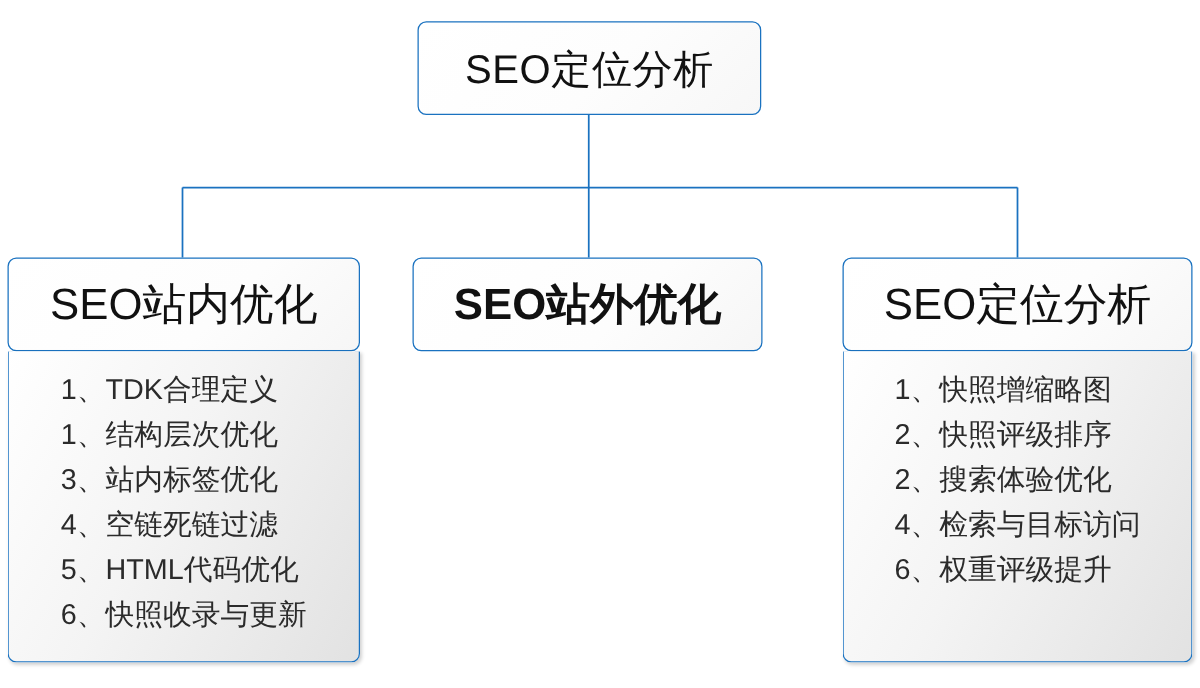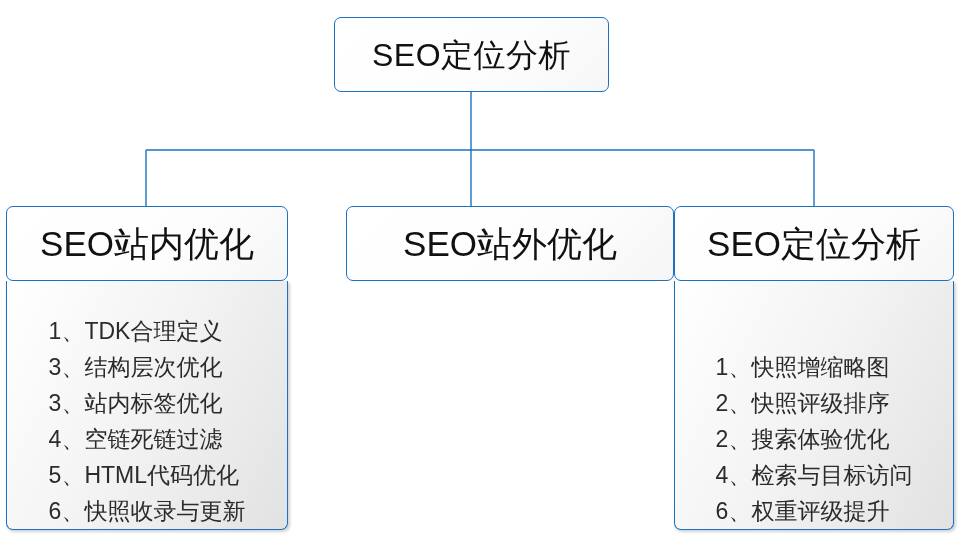--- a/index.html
+++ b/index.html
@@ -51,21 +51,21 @@
     line-height: 1;
     white-space: nowrap;
   }
 
   
   .branch {
     position: absolute;
     top: 206px;
   }
   .branch-1 { left: 6px;   width: 282px; }
-  .branch-2 { left: 346px; width: 328px; }
+  .branch-2 { left: 330px; width: 280px; font-weight: bold; }
   .branch-3 { left: 674px; width: 280px; }
 
   .branch-header {
     box-sizing: border-box;
     height: 75px;
     border: 1.4px solid #1a72c0;
     border-radius: 7px;
     background: linear-gradient(135deg, #ffffff 0%, #fdfdfd 60%, #f6f6f6 100%);
     display: flex;
     align-items: center;
@@ -84,21 +84,20 @@
     height: 249px;
     border: 1.4px solid #1a72c0;
     border-top: none;
     border-radius: 0 0 7px 7px;
     background: linear-gradient(118deg, #ffffff 0%, #f4f4f4 45%, #e2e2e2 100%);
     padding: 12px 0 0 0;
     display: flex;
     flex-direction: column;
     align-items: center;
     box-shadow: 1.5px 2px 3px rgba(0,0,0,0.18);
-    justify-content: flex-end;
   }
   .list-inner {
     display: flex;
     flex-direction: column;
   }
   .list-item {
     font-size: 23px;
     color: #2b2b2b;
     line-height: 36px;
     white-space: nowrap;
@@ -121,21 +120,21 @@
     <span class="root-title">SEO定位分析</span>
   </div>
 
   <div class="branch branch-1">
     <div class="branch-header">
       <span class="branch-header-title">SEO站内优化</span>
     </div>
     <div class="branch-list">
       <div class="list-inner">
         <span class="list-item">1、TDK合理定义</span>
-        <span class="list-item">3、结构层次优化</span>
+        <span class="list-item">1、结构层次优化</span>
         <span class="list-item">3、站内标签优化</span>
         <span class="list-item">4、空链死链过滤</span>
         <span class="list-item">5、HTML代码优化</span>
         <span class="list-item">6、快照收录与更新</span>
       </div>
     </div>
   </div>
 
   <div class="branch branch-2">
     <div class="branch-header">

